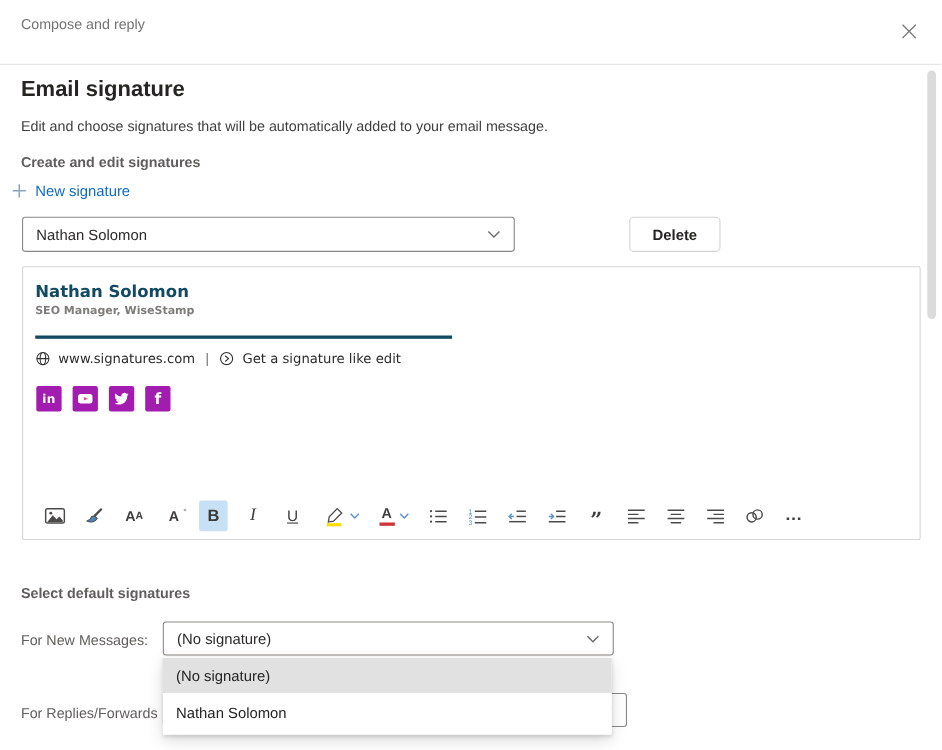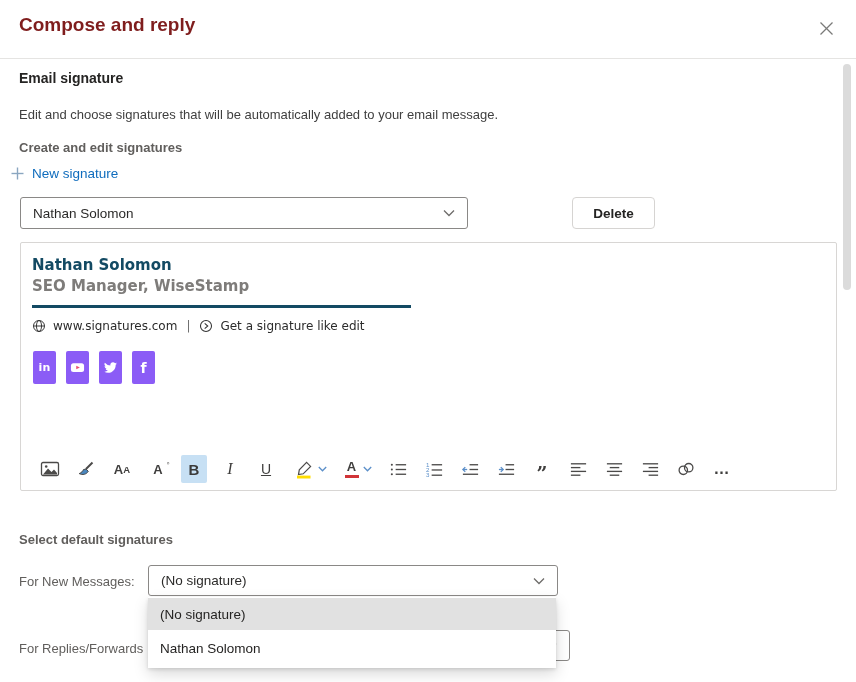--- a/index.html
+++ b/index.html
@@ -2,27 +2,27 @@
 <html><head>
 <meta charset="utf-8">
 <style>
   * { margin:0; padding:0; box-sizing:border-box; }
   html,body { width:856px; height:682px; background:#fff; overflow:hidden;
               font-family:"Liberation Sans", sans-serif; }
   .abs { position:absolute; }
   .page { position:relative; width:856px; height:682px; background:#fff; }
 
   
-  .titlebar-title { left:19px; top:14px; font-size:19px; font-weight:bold; color:#7f1d1d; }
+  .titlebar-title { left:19px; top:14px; font-size:13px; font-weight:normal; color:#737373; }
   .close-btn { right:16px; top:14px; width:28px; height:28px; border:none; background:none;
                display:flex; align-items:center; justify-content:center; cursor:pointer; }
   .hdr-divider { left:0; top:58px; width:856px; height:1px; background:#e5e4e2; }
 
   
-  .h-email { left:19px; top:70px; font-size:14px; font-weight:bold; color:#252423; }
+  .h-email { left:19px; top:70px; font-size:20px; font-weight:bold; color:#252423; }
   .desc    { left:19px; top:107px; font-size:13px; color:#404040; }
   .create-label { left:19px; top:140px; font-size:13px; font-weight:bold; color:#605e5c; }
   .new-sig { left:11px; top:166px; display:flex; align-items:center; gap:8px; border:none;
              background:none; cursor:pointer; }
   .new-sig-label { font-size:13.5px; color:#0f6cbd; }
 
   
   .sel { border:1px solid #8a8886; border-radius:3px; background:#fff; display:flex;
          align-items:center; }
   .sel-value { padding-left:12px; font-size:13.5px; color:#2b2a29; flex:1; white-space:nowrap;
@@ -33,27 +33,27 @@
          font-family:"Liberation Sans",sans-serif; font-size:13.5px; font-weight:bold;
          color:#252423; cursor:pointer; }
   .btn-rename { left:474px; width:93px;margin-top:48px; }
   .btn-delete { left:572px; width:83px; }
 
   
   .editor { left:20px; top:242px; width:817px; height:249px; border:1px solid #d8d6d4;
             border-radius:2px; background:#fff; }
   .sig-preview { position:absolute; inset:0; font-family:"DejaVu Sans", sans-serif; }
   .sig-name  { left:11px; top:13px; font-size:15px; font-weight:bold; color:#134a63; }
-  .sig-job   { left:11px; top:34px; font-size:15px; font-weight:bold; color:#7e7c7a; }
+  .sig-job   { left:11px; top:34px; font-size:10px; font-weight:bold; color:#7e7c7a; }
   .sig-rule  { left:11px; top:62px; width:379px; height:3px; background:#134a63; }
   .web-row   { left:11px; top:74px; height:18px; display:flex; align-items:center; gap:7px;
                font-size:12px; color:#2b2b2b; }
   .pipe { color:#6d6d6d; padding:0 2px; }
   .social-row { left:12px; top:108px; display:flex; gap:10px; }
-  .social { width:23px; height:33px; border-radius:2px; background:#8b5cf6; display:flex;
+  .social { width:23px; height:23px; border-radius:2px; background:#a21caf; display:flex;
             align-items:center; justify-content:center; color:#fff; }
   .social.li { font-size:11px; font-weight:bold; letter-spacing:.3px; }
   .social.fb { font-size:14px; font-weight:bold; }
 
   
   .toolbar { position:absolute; left:0; top:206px; width:100%; height:40px; display:flex;
              align-items:center; padding-left:16px; }
   .tb { width:26px; height:28px; margin-right:10px; border:none; background:none; display:flex;
         align-items:center; justify-content:center; cursor:pointer; color:#3f3e3d;
         font-family:"Liberation Sans",sans-serif; border-radius:2px; flex:0 0 auto; }

